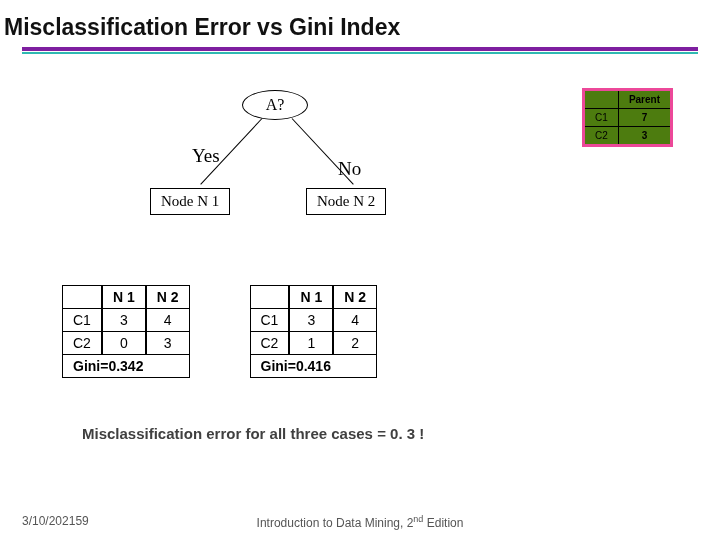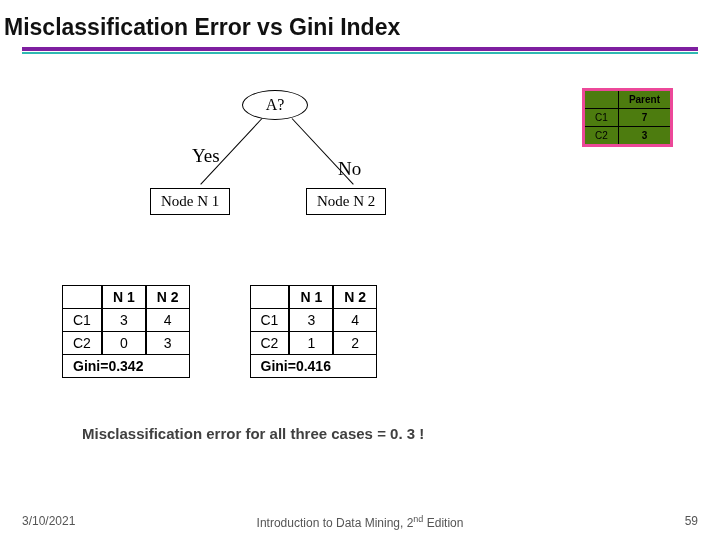--- a/index.html
+++ b/index.html
@@ -106,21 +106,21 @@
     font-size: 15px;
     color: #404040;
   }
 
   .footer {
     position: absolute;
     left: 22px; right: 22px; bottom: 12px;
     font-family: Arial, sans-serif;
     font-size: 12px;
     color: #555;
-    display: flex; justify-content: space-between; align-items: baseline;
+    display: flex; justify-content: flex-start; align-items: baseline;
   }
   .footer .center { position: absolute; left: 0; right: 0; text-align: center; }
   .footer sup { font-size: 9px; }
 </style>
 </head>
 <body>
 
 <div class="title">Misclassification Error vs Gini Index</div>
 <div class="rule-wrap">
   <div class="rule-outer"></div>

